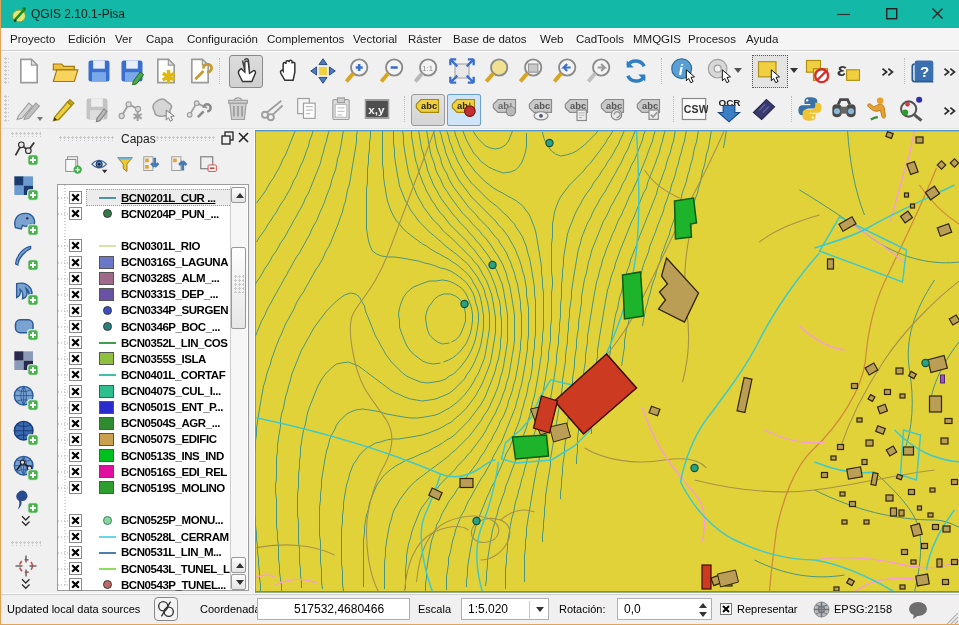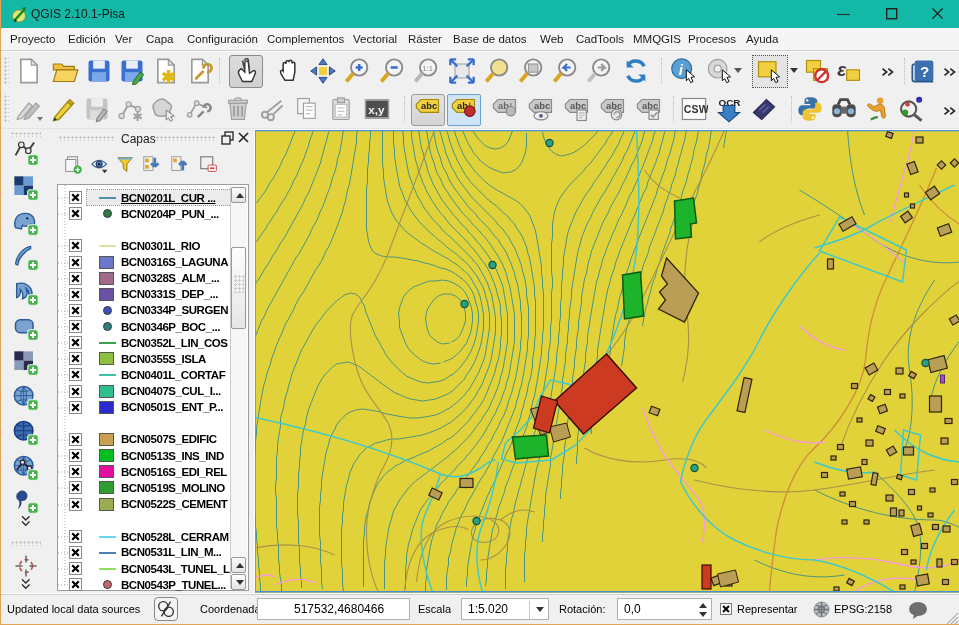--- a/index.html
+++ b/index.html
@@ -630,20 +630,32 @@
           <path d="M0 1 H12" stroke="#aaa" stroke-dasharray="1 2"></path>
         </svg>
         <span class="cb">
           <svg width="11" height="11" style="position:absolute;left:0;top:0">
             <path d="M2.2 2.2 L8.8 8.8 M8.8 2.2 L2.2 8.8" stroke="#000" stroke-width="2.2"></path>
           </svg>
         </span>
         <span class="sym-sq" style="background:#2a2acd"></span>
         <span class="lt" style="">BCN0501S_ENT_P...</span>
       </div>
+      <div class="row" style="top:230.8px">
+        <svg class="abs" style="left:0;top:7px" width="12" height="2">
+          <path d="M0 1 H12" stroke="#aaa" stroke-dasharray="1 2"></path>
+        </svg>
+        <span class="cb">
+          <svg width="11" height="11" style="position:absolute;left:0;top:0">
+            <path d="M2.2 2.2 L8.8 8.8 M8.8 2.2 L2.2 8.8" stroke="#000" stroke-width="2.2"></path>
+          </svg>
+        </span>
+        <span class="sym-sq" style="background:#2e8b2e"></span>
+        <span class="lt" style="">BCN0504S_AGR_...</span>
+      </div>
       <div class="row" style="top:246.9px">
         <svg class="abs" style="left:0;top:7px" width="12" height="2">
           <path d="M0 1 H12" stroke="#aaa" stroke-dasharray="1 2"></path>
         </svg>
         <span class="cb">
           <svg width="11" height="11" style="position:absolute;left:0;top:0">
             <path d="M2.2 2.2 L8.8 8.8 M8.8 2.2 L2.2 8.8" stroke="#000" stroke-width="2.2"></path>
           </svg>
         </span>
         <span class="sym-sq" style="background:#c8a050"></span>
@@ -678,31 +690,31 @@
           <path d="M0 1 H12" stroke="#aaa" stroke-dasharray="1 2"></path>
         </svg>
         <span class="cb">
           <svg width="11" height="11" style="position:absolute;left:0;top:0">
             <path d="M2.2 2.2 L8.8 8.8 M8.8 2.2 L2.2 8.8" stroke="#000" stroke-width="2.2"></path>
           </svg>
         </span>
         <span class="sym-sq" style="background:#2e9e2e"></span>
         <span class="lt" style="">BCN0519S_MOLINO</span>
       </div>
-      <div class="row" style="top:311.5px">
-        <svg class="abs" style="left:0;top:7px" width="12" height="2">
-          <path d="M0 1 H12" stroke="#aaa" stroke-dasharray="1 2"></path>
-        </svg>
-        <span class="cb">
-          <svg width="11" height="11" style="position:absolute;left:0;top:0">
-            <path d="M2.2 2.2 L8.8 8.8 M8.8 2.2 L2.2 8.8" stroke="#000" stroke-width="2.2"></path>
-          </svg>
-        </span>
-        <span class="sym-sq" style="background:#9aad52"></span>
-        <span class="lt" style="">BCN0522S_CEMENT</span>
+      <div class="row" style="top:327.6px">
+        <svg class="abs" style="left:0;top:7px" width="12" height="2">
+          <path d="M0 1 H12" stroke="#aaa" stroke-dasharray="1 2"></path>
+        </svg>
+        <span class="cb">
+          <svg width="11" height="11" style="position:absolute;left:0;top:0">
+            <path d="M2.2 2.2 L8.8 8.8 M8.8 2.2 L2.2 8.8" stroke="#000" stroke-width="2.2"></path>
+          </svg>
+        </span>
+        <span class="sym-pt" style="background:#8fd49a;border-color:#2a8a6a"></span>
+        <span class="lt" style="">BCN0525P_MONU...</span>
       </div>
       <div class="row" style="top:344px">
         <svg class="abs" style="left:0;top:7px" width="12" height="2">
           <path d="M0 1 H12" stroke="#aaa" stroke-dasharray="1 2"></path>
         </svg>
         <span class="cb">
           <svg width="11" height="11" style="position:absolute;left:0;top:0">
             <path d="M2.2 2.2 L8.8 8.8 M8.8 2.2 L2.2 8.8" stroke="#000" stroke-width="2.2"></path>
           </svg>
         </span>

